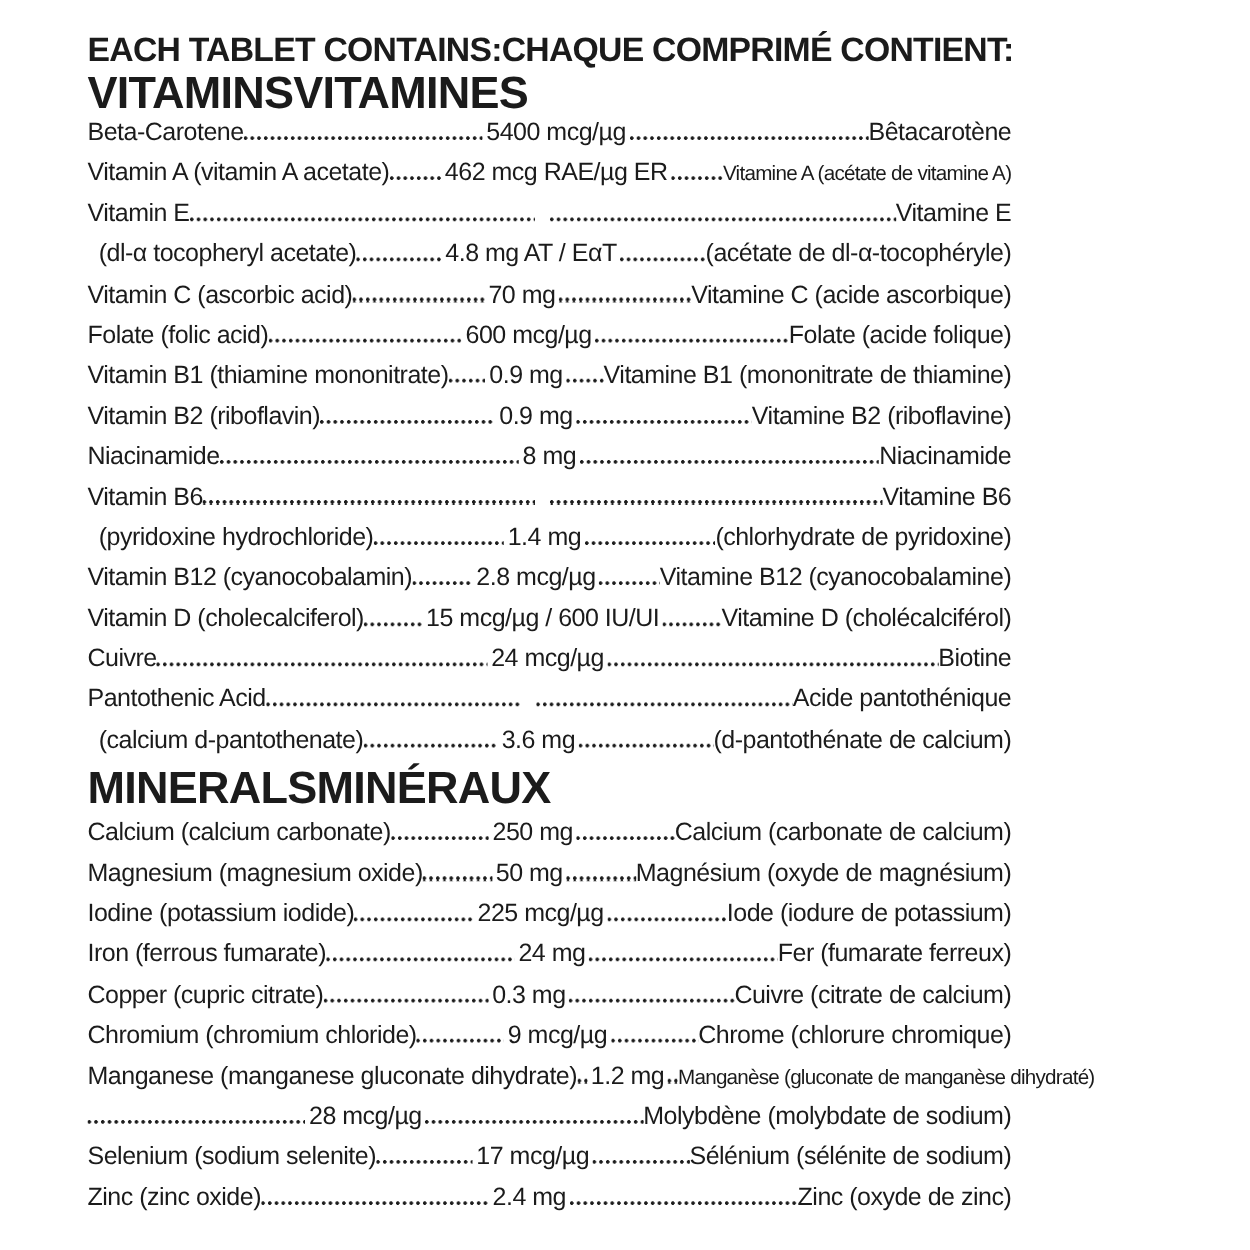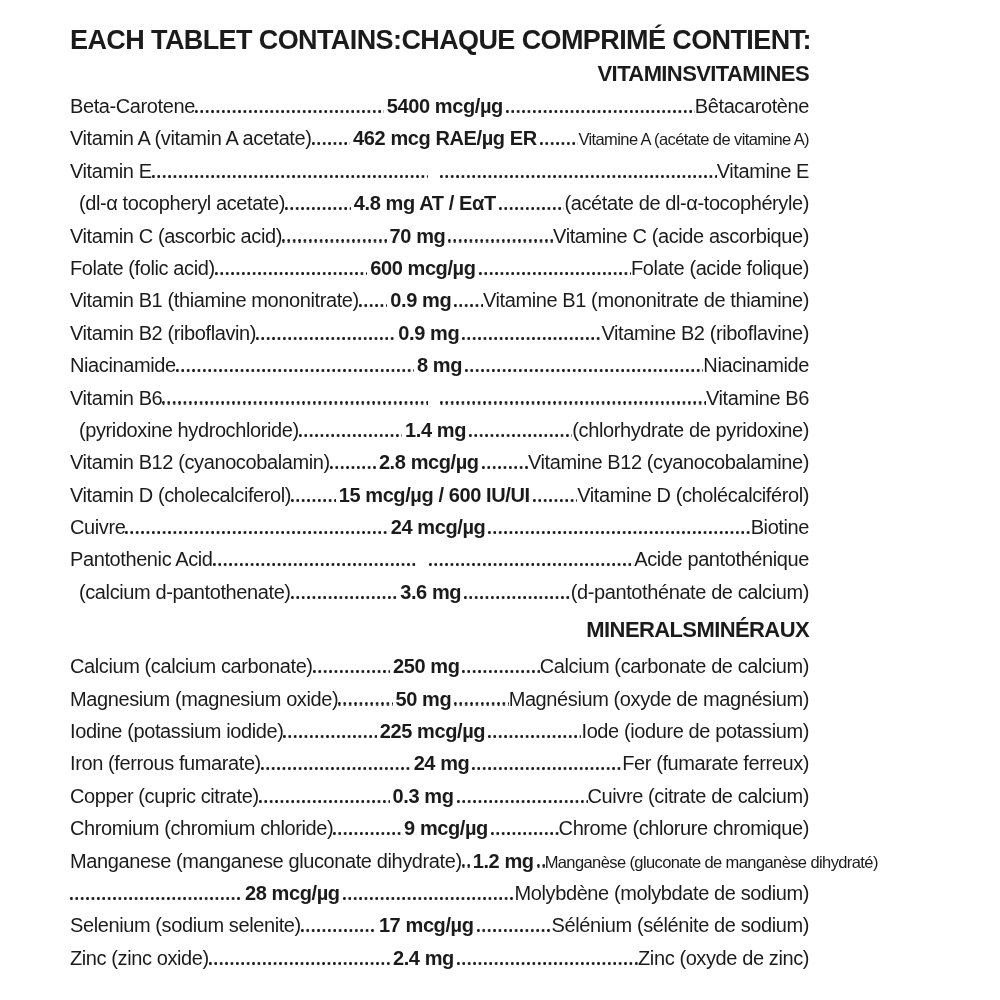--- a/index.html
+++ b/index.html
@@ -19,40 +19,40 @@
     justify-content: space-between;
     align-items: baseline;
     font-weight: bold;
     font-size: 27px;
     letter-spacing: -0.6px;
     line-height: 33px;
     white-space: nowrap;
   }
   .section-heading {
     display: flex;
-    justify-content: flex-end;
+    justify-content: flex-start;
     align-items: baseline;
     font-weight: bold;
-    font-size: 22px;
+    font-size: 36px;
     letter-spacing: -0.6px;
     line-height: 33px;
     white-space: nowrap;
   }
   .section-heading.minerals { line-height: 40px; padding-top: 2px; }
   .row {
     display: flex;
     align-items: baseline;
     height: 32.4px;
     line-height: 32.4px;
     font-size: 20px;
     letter-spacing: -0.4px;
     white-space: nowrap;
   }
   .row .en, .row .amount, .row .fr { white-space: nowrap; }
-  .row .amount { padding: 0 3px; font-weight: bold; }
+  .row .amount { padding: 0 3px; }
   .row .amount:empty { min-width: 12px; padding: 0; }
   .dots {
     flex: 1 1 auto;
     min-width: 8px;
     height: 3.2px;
     background-image: radial-gradient(circle at 1.4px 1.6px, #1b1b1b 1.25px, rgba(0,0,0,0) 1.7px);
     background-size: 5.4px 3.2px;
     background-repeat: repeat-x;
     background-position: left bottom;
   }

